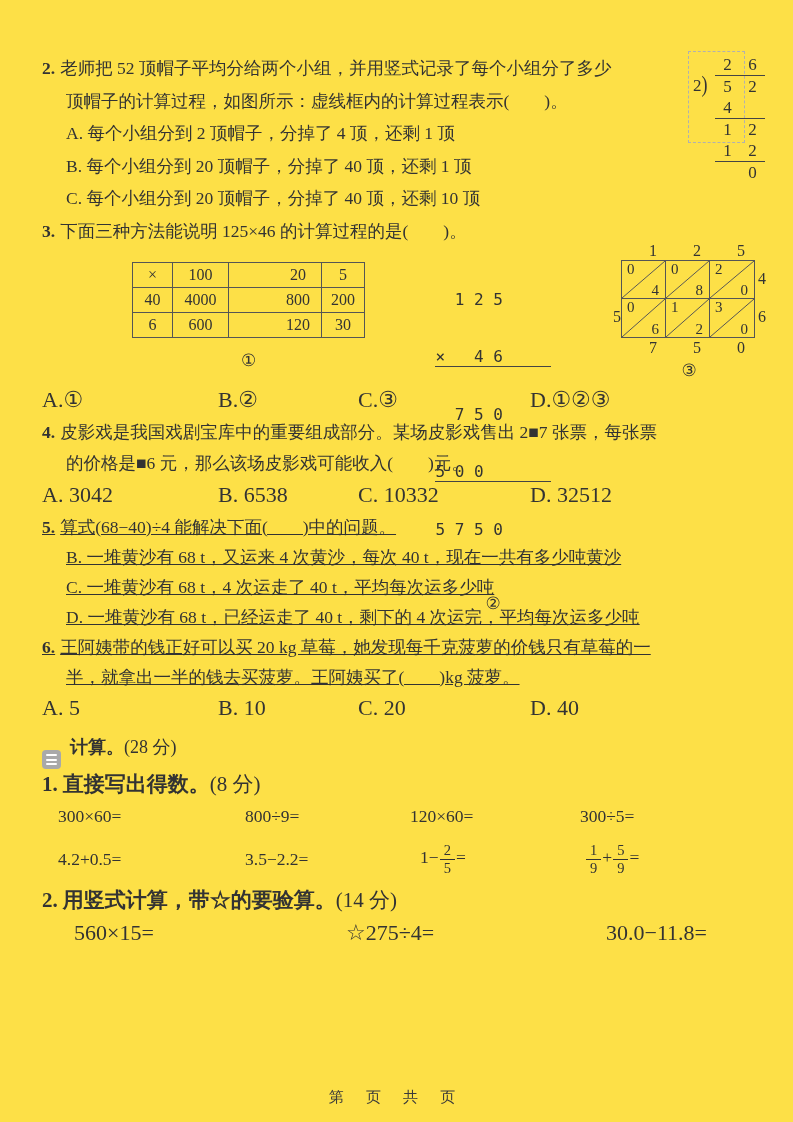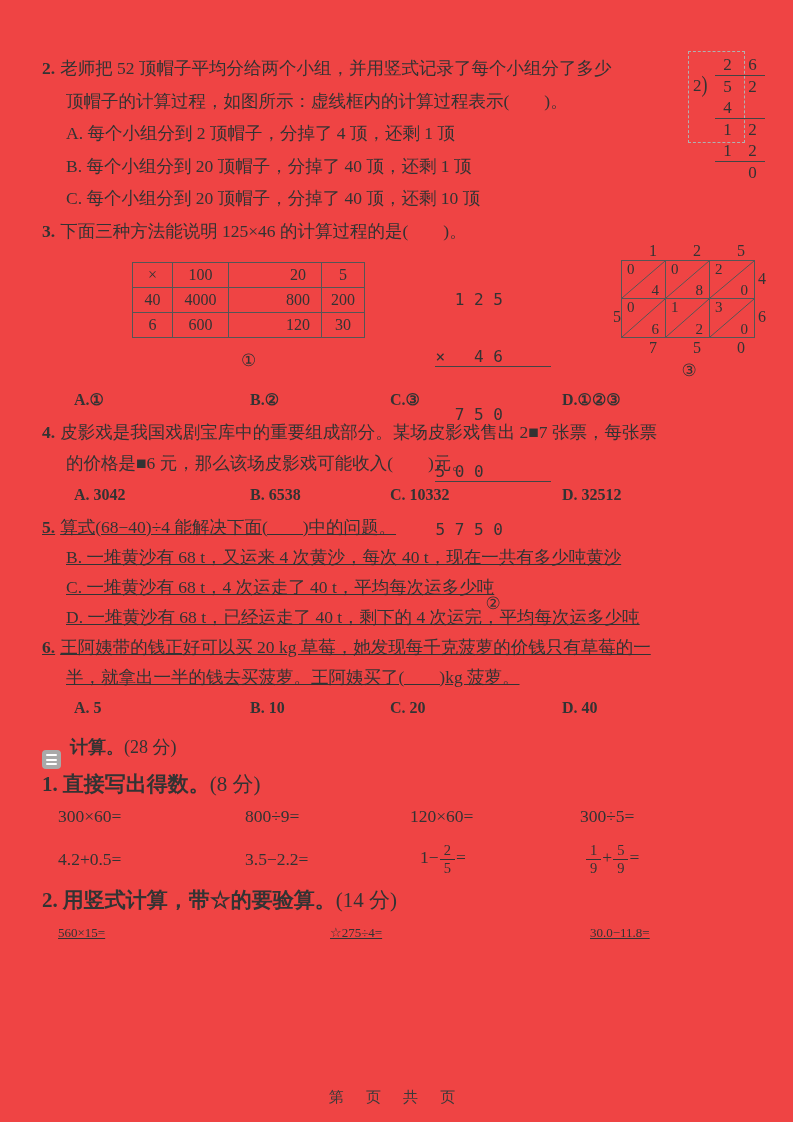--- a/index.html
+++ b/index.html
@@ -1,17 +1,17 @@
 <!DOCTYPE html>
 <html><head>
 <meta charset="utf-8">
 <style>
   html,body { margin:0; padding:0; }
   .page {
-    position:relative; width:793px; height:1122px; background:#ef4444;
+    position:relative; width:793px; height:1122px; background:#fde047;
     font-family:"Liberation Serif","DejaVu Serif",serif;
     color:#333; overflow:hidden;
     -webkit-font-smoothing:antialiased;
   }
   .content { padding:52px 20px 0 42px; }
   .qline { line-height:32.5px; font-size:17.5px; }
   .q5 .qline, .q6 .qline { line-height:30px;text-decoration:underline; }
   .q4 .qline { line-height:31px; }
   .qnum { font-weight:bold; margin-right:5px; }
   .indent { padding-left:24px; }
@@ -58,38 +58,38 @@
               border:1px solid #555; }
   .lat-cell { position:relative; border-right:1px solid #555; border-bottom:1px solid #555; }
   .lat-cell.cl { border-right:none; } .lat-cell.rl { border-bottom:none; }
   .lat-cell .diag { position:absolute; left:0; top:0; width:100%; height:100%; }
   .lat-cell .tl { position:absolute; top:0px; left:5px; font-size:15px; line-height:16px; }
   .lat-cell .br { position:absolute; bottom:0px; right:6px; font-size:15px; line-height:16px; }
   .lat-bottom { margin-top:1px; }
   .fig-lattice .fig-label { margin-top:3px; width:164px; }
 
   .opts4 { display:grid; grid-template-columns:176px 140px 172px 1fr;
-           margin-left:32px; line-height:32.5px; font-size:16px;font-weight:bold; }
+           line-height:32.5px; font-size:22px; }
   .q4 .opts4, .q6 .opts4 { line-height:31px; }
 
   
   .sec-head { line-height:33px; font-size:18px; margin-top:8px; }
   .sec-icon { width:19px; height:19px; background:#a9a9a9; border-radius:4px;
               display:inline-flex; flex-direction:column; justify-content:center;
               align-items:center; gap:2.5px; margin-right:9px; vertical-align:-3.5px; }
   .sec-icon i { display:block; width:11px; height:2px; background:#fff; border-radius:1px; }
   .sec-title { font-weight:bold; }
   .subhead { line-height:30px; font-size:21px; }
   .subtitle { font-weight:bold; }
   .calcrow1 { display:grid; grid-template-columns:187px 165px 170px 1fr;
               margin-left:16px; line-height:34px; font-size:17.5px; }
   .fracrow  { display:grid; grid-template-columns:187px 175px 165px 1fr;
               margin-left:16px; align-items:center; height:52px; font-size:17.5px; }
   .calcrow3 { display:grid; grid-template-columns:272px 260px 1fr;
-              margin-left:16px; line-height:36px; font-size:13px;text-decoration:underline; }
+              margin-left:32px; line-height:36px; font-size:22px; }
   .frac { display:inline-block; text-align:center; vertical-align:middle;
           font-size:14.5px; line-height:1.15; margin:0 1px; }
   .frac .fn { display:block; padding:0 4px; }
   .frac .fd { display:block; border-top:1px solid #333; padding:0 4px; }
 
   .footer { position:absolute; bottom:15px; left:0; width:100%;
             text-align:center; font-size:15px; letter-spacing:9px; color:#3a3a3a;
             font-family:"Liberation Sans","DejaVu Sans",sans-serif; }
 </style>
 </head>

